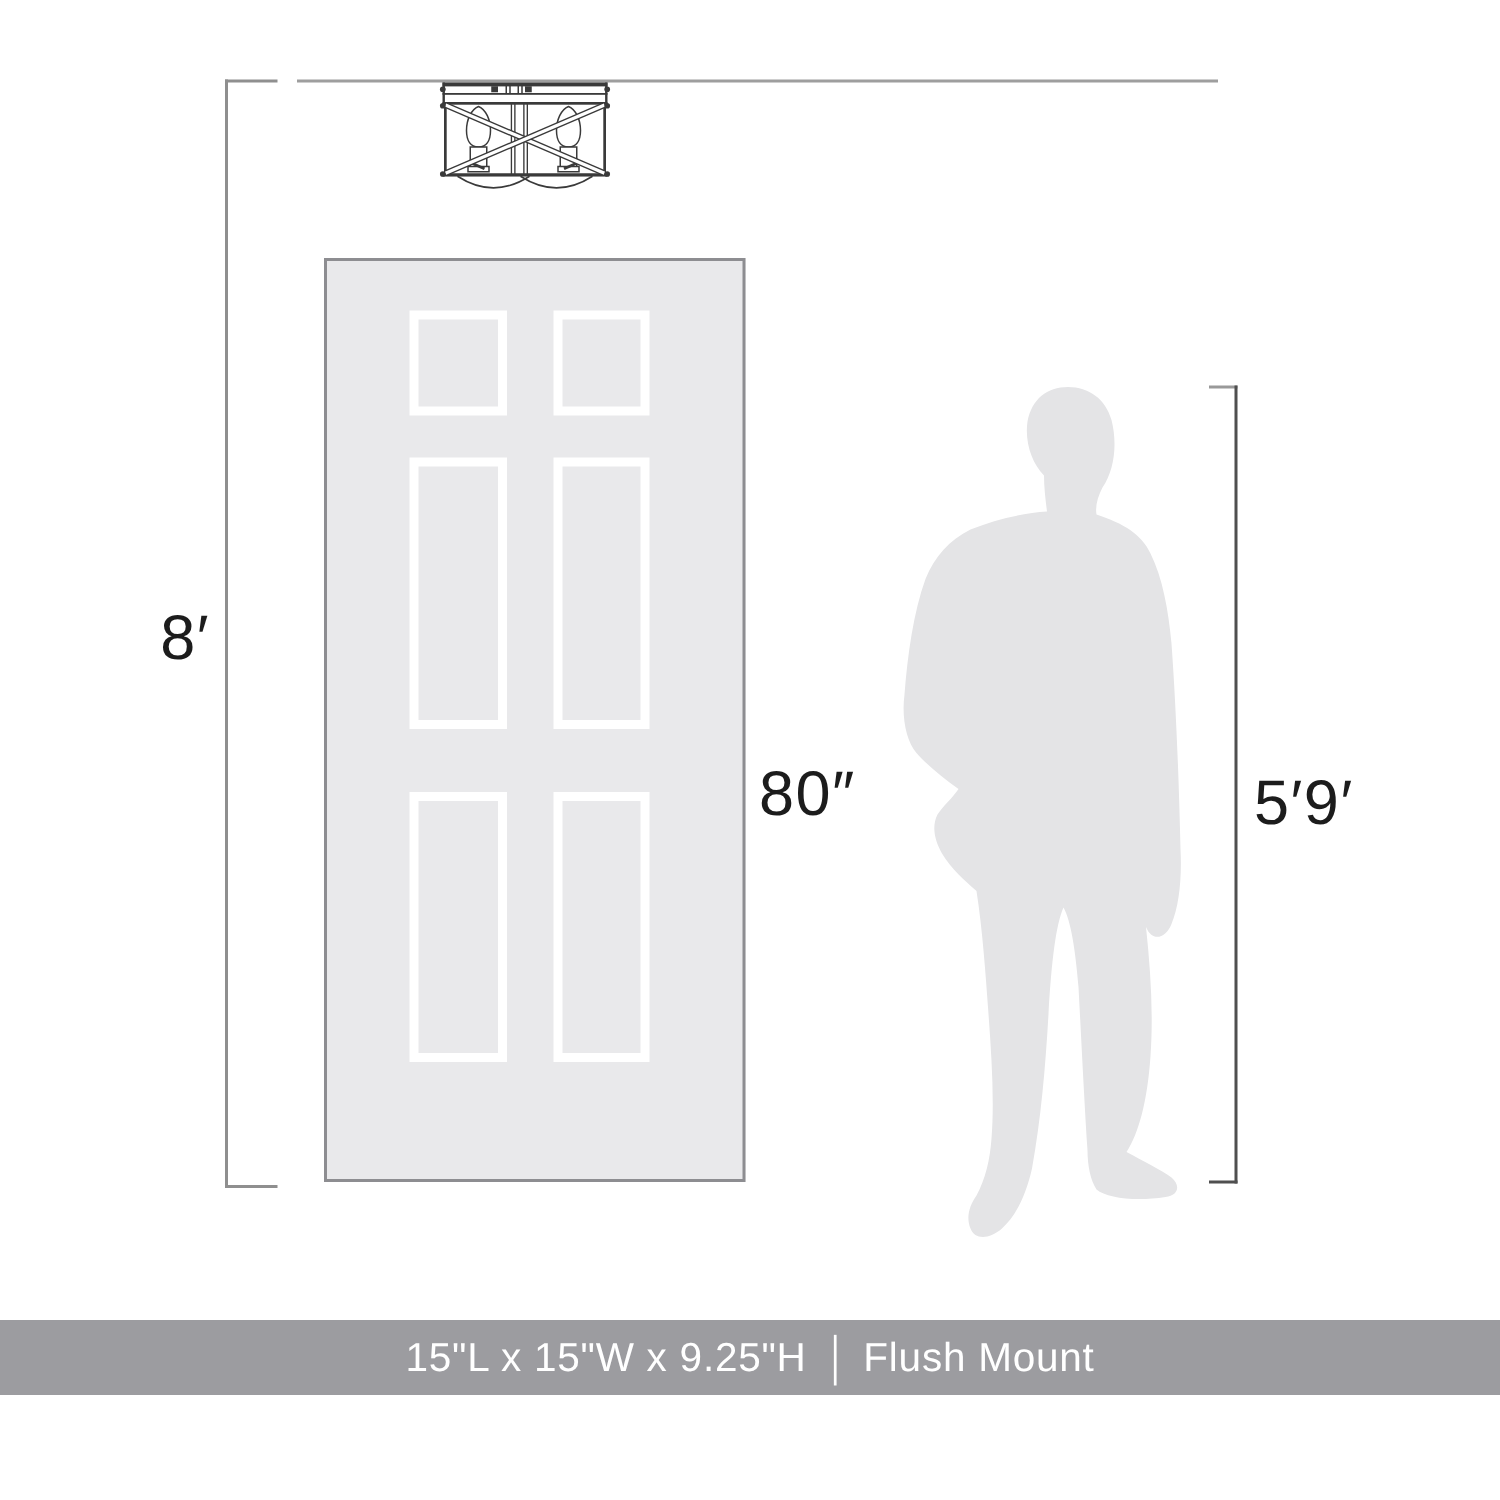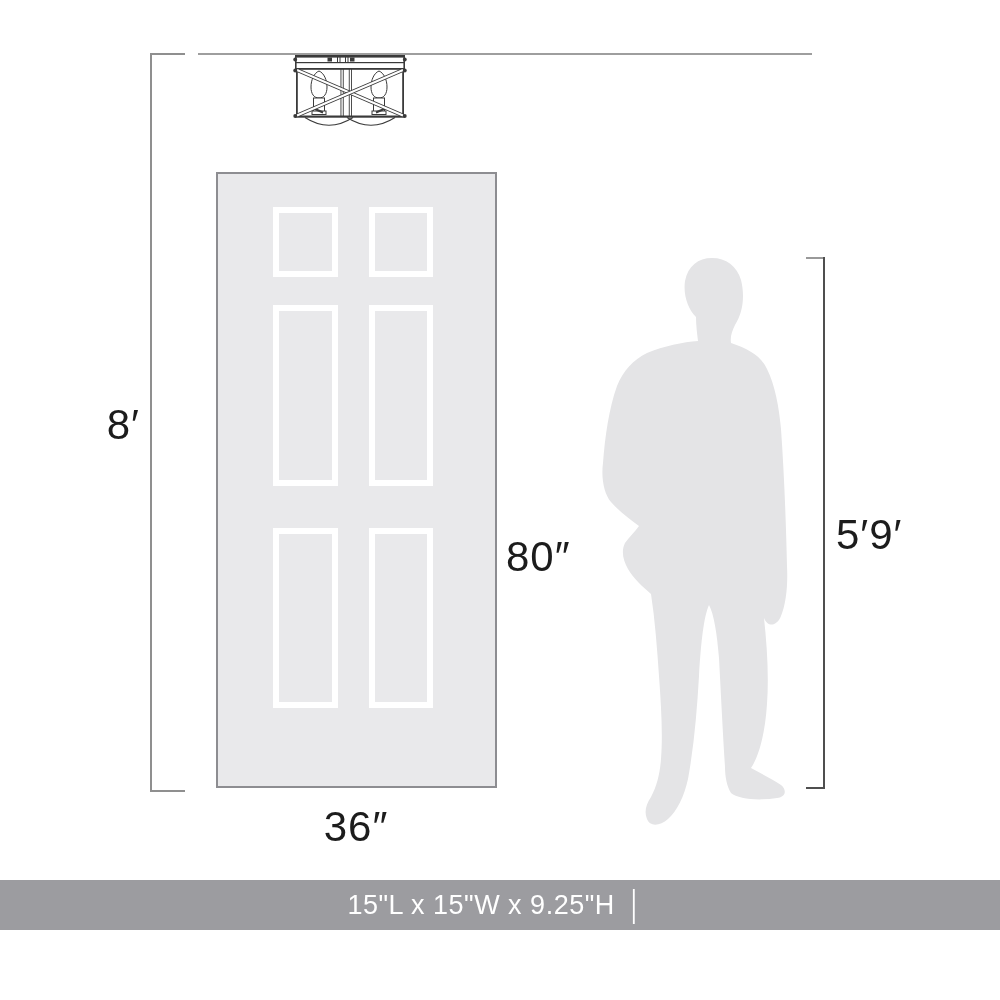--- a/index.html
+++ b/index.html
@@ -92,22 +92,21 @@
 
   <div class="door">
     <div class="panel" style="left:55px;top:33px;width:65px;height:70px;"></div>
     <div class="panel" style="left:151px;top:33px;width:64px;height:70px;"></div>
     <div class="panel" style="left:55px;top:131px;width:65px;height:181px;"></div>
     <div class="panel" style="left:151px;top:131px;width:64px;height:181px;"></div>
     <div class="panel" style="left:55px;top:354px;width:65px;height:180px;"></div>
     <div class="panel" style="left:151px;top:354px;width:64px;height:180px;"></div>
   </div>
 
-  <div class="dim-label" style="left:506px;top:536px;">80″</div>
-  <div class="dim-label" style="left:306px;top:806px;width:100px;text-align:center;">36″</div>
+  <div class="dim-label" style="left:506px;top:508px;">80″</div>
 
   <svg class="abs" style="left:600px;top:256px;" width="190" height="574" viewBox="0 0 190 574">
     <path fill="var(--person_fill)" d="
       M 112,2
       C 126,2 137,10 141,24
       C 145,40 143,57 135,69
       C 132,75 130,81 131,87
       C 149,93 161,100 167,113
       C 175,129 179,151 181,173
       C 184,215 186,265 187,310
@@ -143,15 +142,16 @@
   </svg>
 
   <div class="hline" style="left:806px;top:257px;width:19px;background:#999999;"></div>
   <div class="vline" style="left:823px;top:257px;height:532px;background:var(--line_dark);"></div>
   <div class="hline" style="left:806px;top:787px;width:19px;background:var(--line_dark);"></div>
   <div class="dim-label" style="left:836px;top:502px;margin-top:12px;">5′9′</div>
 
   <div class="footer">
     <span>15"L x 15"W x 9.25"H</span>
     <span class="sep">|</span>
+    <span>Flush Mount</span>
   </div>
 
 </div>
 
 </body></html>

